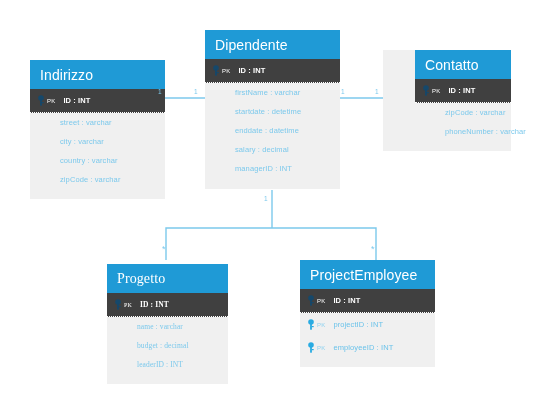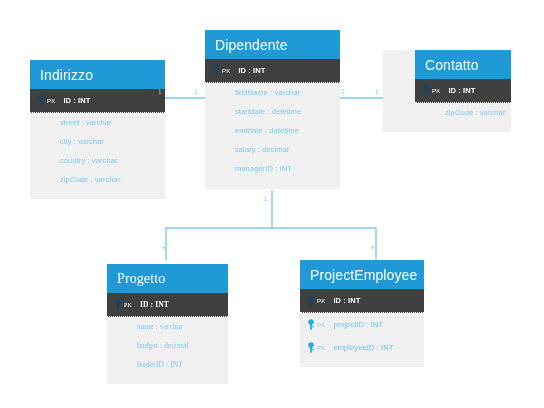--- a/index.html
+++ b/index.html
@@ -188,20 +188,23 @@
         <circle cx="4" cy="3" r="2.8" fill="#15486b"></circle>
         <rect x="3.1" y="4.5" width="1.8" height="6.2" fill="#15486b"></rect>
         <rect x="4.9" y="7" width="1.8" height="1.2" fill="#15486b"></rect>
       </svg>
       <span class="key-label">PK</span>
       <span class="field-text">ID : INT</span>
     </div>
     <div class="attr-row">
       <span class="field-text">zipCode : varchar</span>
     </div>
+    <div class="attr-row">
+      <span class="field-text">phoneNumber : varchar</span>
+    </div>
     <div style="height:10px;"></div>
   </div>
 
   <div class="entity" style="left:107px; top:264px; width:121px;font-family:Liberation Serif, serif;">
     <div class="entity-header">Progetto</div>
     <div class="entity-pk-row">
       <svg class="key-icon" viewBox="0 0 9 11">
         <circle cx="4" cy="3" r="2.8" fill="#15486b"></circle>
         <rect x="3.1" y="4.5" width="1.8" height="6.2" fill="#15486b"></rect>
         <rect x="4.9" y="7" width="1.8" height="1.2" fill="#15486b"></rect>
@@ -214,21 +217,21 @@
     </div>
     <div class="attr-row">
       <span class="field-text">budget : decimal</span>
     </div>
     <div class="attr-row">
       <span class="field-text">leaderID : INT</span>
     </div>
     <div style="height:10px;"></div>
   </div>
 
-  <div class="entity" style="left:300px; top:260px; width:124px;">
+  <div class="entity" style="left:300px; top:260px; width:135px;">
     <div class="entity-header">ProjectEmployee</div>
     <div class="entity-pk-row">
       <svg class="key-icon" viewBox="0 0 9 11">
         <circle cx="4" cy="3" r="2.8" fill="#15486b"></circle>
         <rect x="3.1" y="4.5" width="1.8" height="6.2" fill="#15486b"></rect>
         <rect x="4.9" y="7" width="1.8" height="1.2" fill="#15486b"></rect>
       </svg>
       <span class="key-label">PK</span>
       <span class="field-text">ID : INT</span>
     </div>

